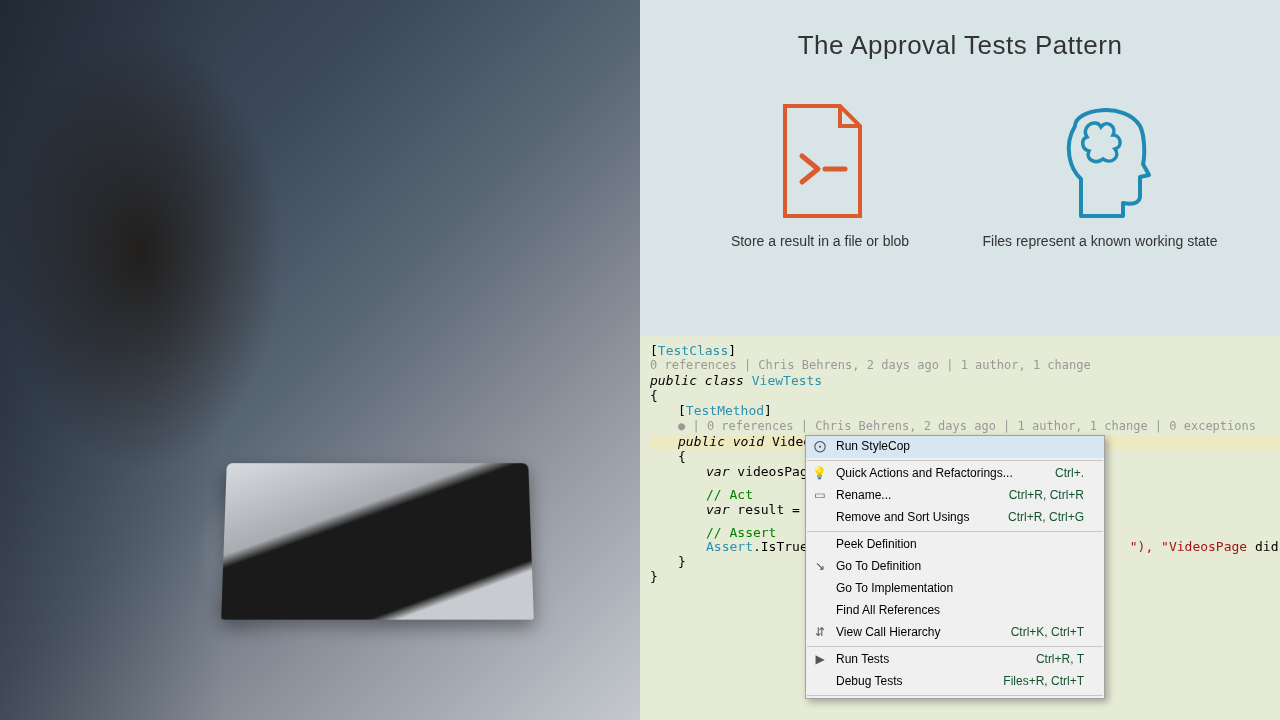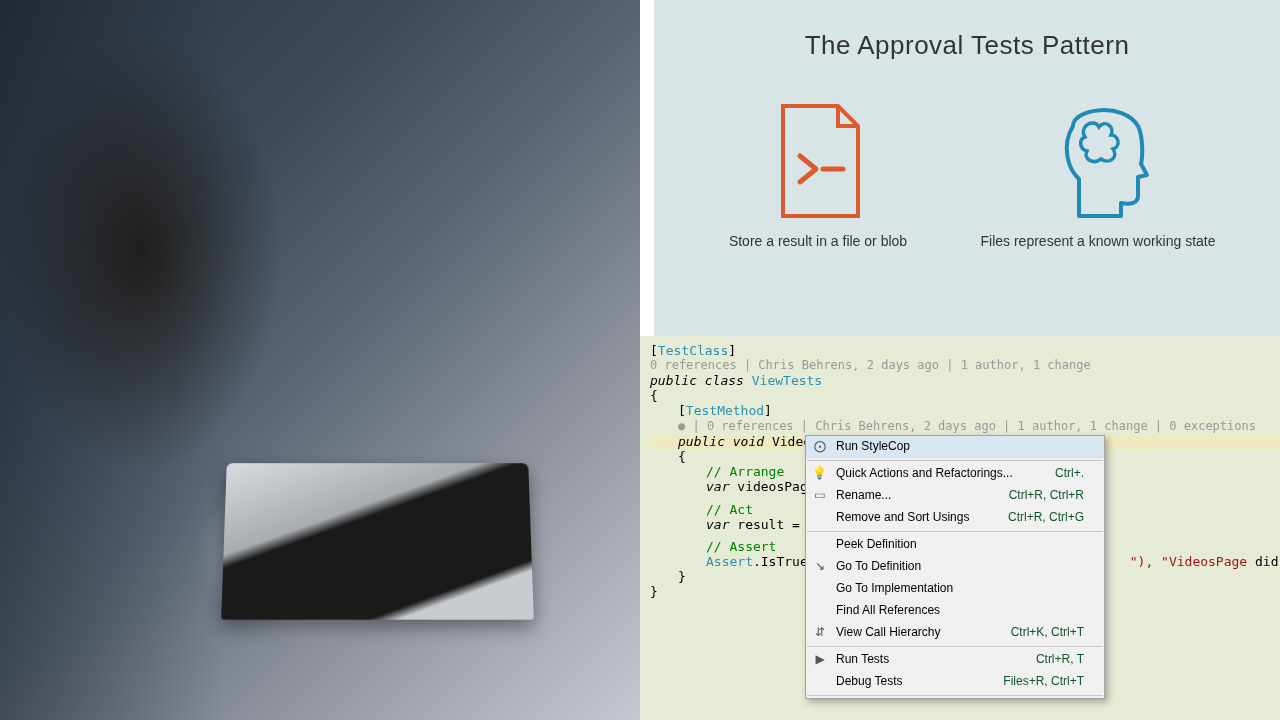--- a/index.html
+++ b/index.html
@@ -1,23 +1,23 @@
 <!DOCTYPE html>
 <html><head>
   <meta charset="utf-8">
   <style>
     * { margin: 0; padding: 0; box-sizing: border-box; }
     body { font-family: "Segoe UI", Arial, sans-serif; width: 1280px; height: 720px; overflow: hidden; display: flex; }
     .left-photo { width: 640px; height: 720px; background: linear-gradient(135deg, #2b3440 0%, #3d4a5a 30%, #5a6775 50%, #8a8f99 70%, #c5c9cf 100%); position: relative; }
     .left-photo::before { content: ""; position: absolute; inset: 0; background: radial-gradient(ellipse 40% 55% at 22% 35%, rgba(30,25,20,0.85) 0%, transparent 55%), radial-gradient(ellipse 25% 18% at 48% 77%, rgba(200,205,210,0.65) 0%, transparent 70%), linear-gradient(to right, rgba(20,25,35,0.4), transparent 35%); }
     .left-photo::after { content: ""; position: absolute; left: 35%; top: 64%; width: 48%; height: 22%; background: linear-gradient(160deg, #d8dbdf 0%, #a8abaf 35%, #1a1a1a 40%, #1a1a1a 78%, #c8cbcf 82%); border-radius: 6px 6px 3px 3px; box-shadow: 0 7px 18px rgba(0,0,0,0.4); transform: perspective(600px) rotateX(8deg); }
     .right-col { width: 640px; height: 720px; display: flex; flex-direction: column; }
-    .slide { height: 360px; background: #d9e4e6; position: relative; margin-left: 14px; }
+    .slide { height: 360px; background: #d9e4e6; position: relative; }
     .slide-title { text-align: center; font-size: 26px; font-weight: 300; color: #333; padding-top: 30px; letter-spacing: 0.5px; }
-    .concepts { display: flex; justify-content: flex-start; margin-top: 35px; padding: 0 24px; }
+    .concepts { display: flex; justify-content: center; margin-top: 35px; padding: 0 5px; }
     .concept { width: 280px; text-align: center; }
     .concept-icon { height: 130px; display: flex; align-items: center; justify-content: center; }
     .concept-label { font-size: 14px; color: #333; margin-top: 6px; line-height: 1.4; }
     .code-area { height: 412px; background: #e6ebd5; font-family: Consolas, monospace; font-size: 13px; position: relative; padding: 8px 0 0 10px; line-height: 1.15; color:#000; }
     .code-area .kw { color: #000000; font-style: italic; }
     .code-area .type { color: #2b91af; }
     .code-area .attr { color: #2b91af; }
     .code-area .str { color: #a31515; }
     .code-area .cm { color: #008000; }
     .codelens { font-size: 12px; color: #999; margin: 1px 0 1px 0; }
@@ -66,21 +66,20 @@
 
   <div class="code-area">
     <div>[<span class="attr">TestClass</span>]</div>
     <div class="codelens">0 references | Chris Behrens, 2 days ago | 1 author, 1 change</div>
     <div><span class="kw">public class </span><span class="type">ViewTests</span></div>
     <div>{</div>
     <div class="indent1">[<span class="attr">TestMethod</span>]</div>
     <div class="codelens indent1">● | 0 references | Chris Behrens, 2 days ago | 1 author, 1 change | 0 exceptions</div>
     <div class="indent1 highlight-line"><span class="kw">public void </span><span>Videos_Index()</span></div>
     <div class="indent1">{</div>
-    <div class="indent2"><span class="cm">// Arrange</span></div>
     <div class="indent2"><span class="kw">var</span> videosPage</div>
     <div style="height:8px"></div>
     <div class="indent2"><span class="cm">// Act</span></div>
     <div class="indent2"><span class="kw">var</span> result = </div>
     <div style="height:8px"></div>
     <div class="indent2"><span class="cm">// Assert</span></div>
     <div class="indent2" style="white-space:nowrap"><span class="type">Assert</span><span>.IsTrue</span><span style="display:inline-block; width:322px"></span><span class="str">"),</span><span class="str"> "VideosPage </span><span>did not</span></div>
     <div class="indent1">}</div>
     <div>}</div>
 

